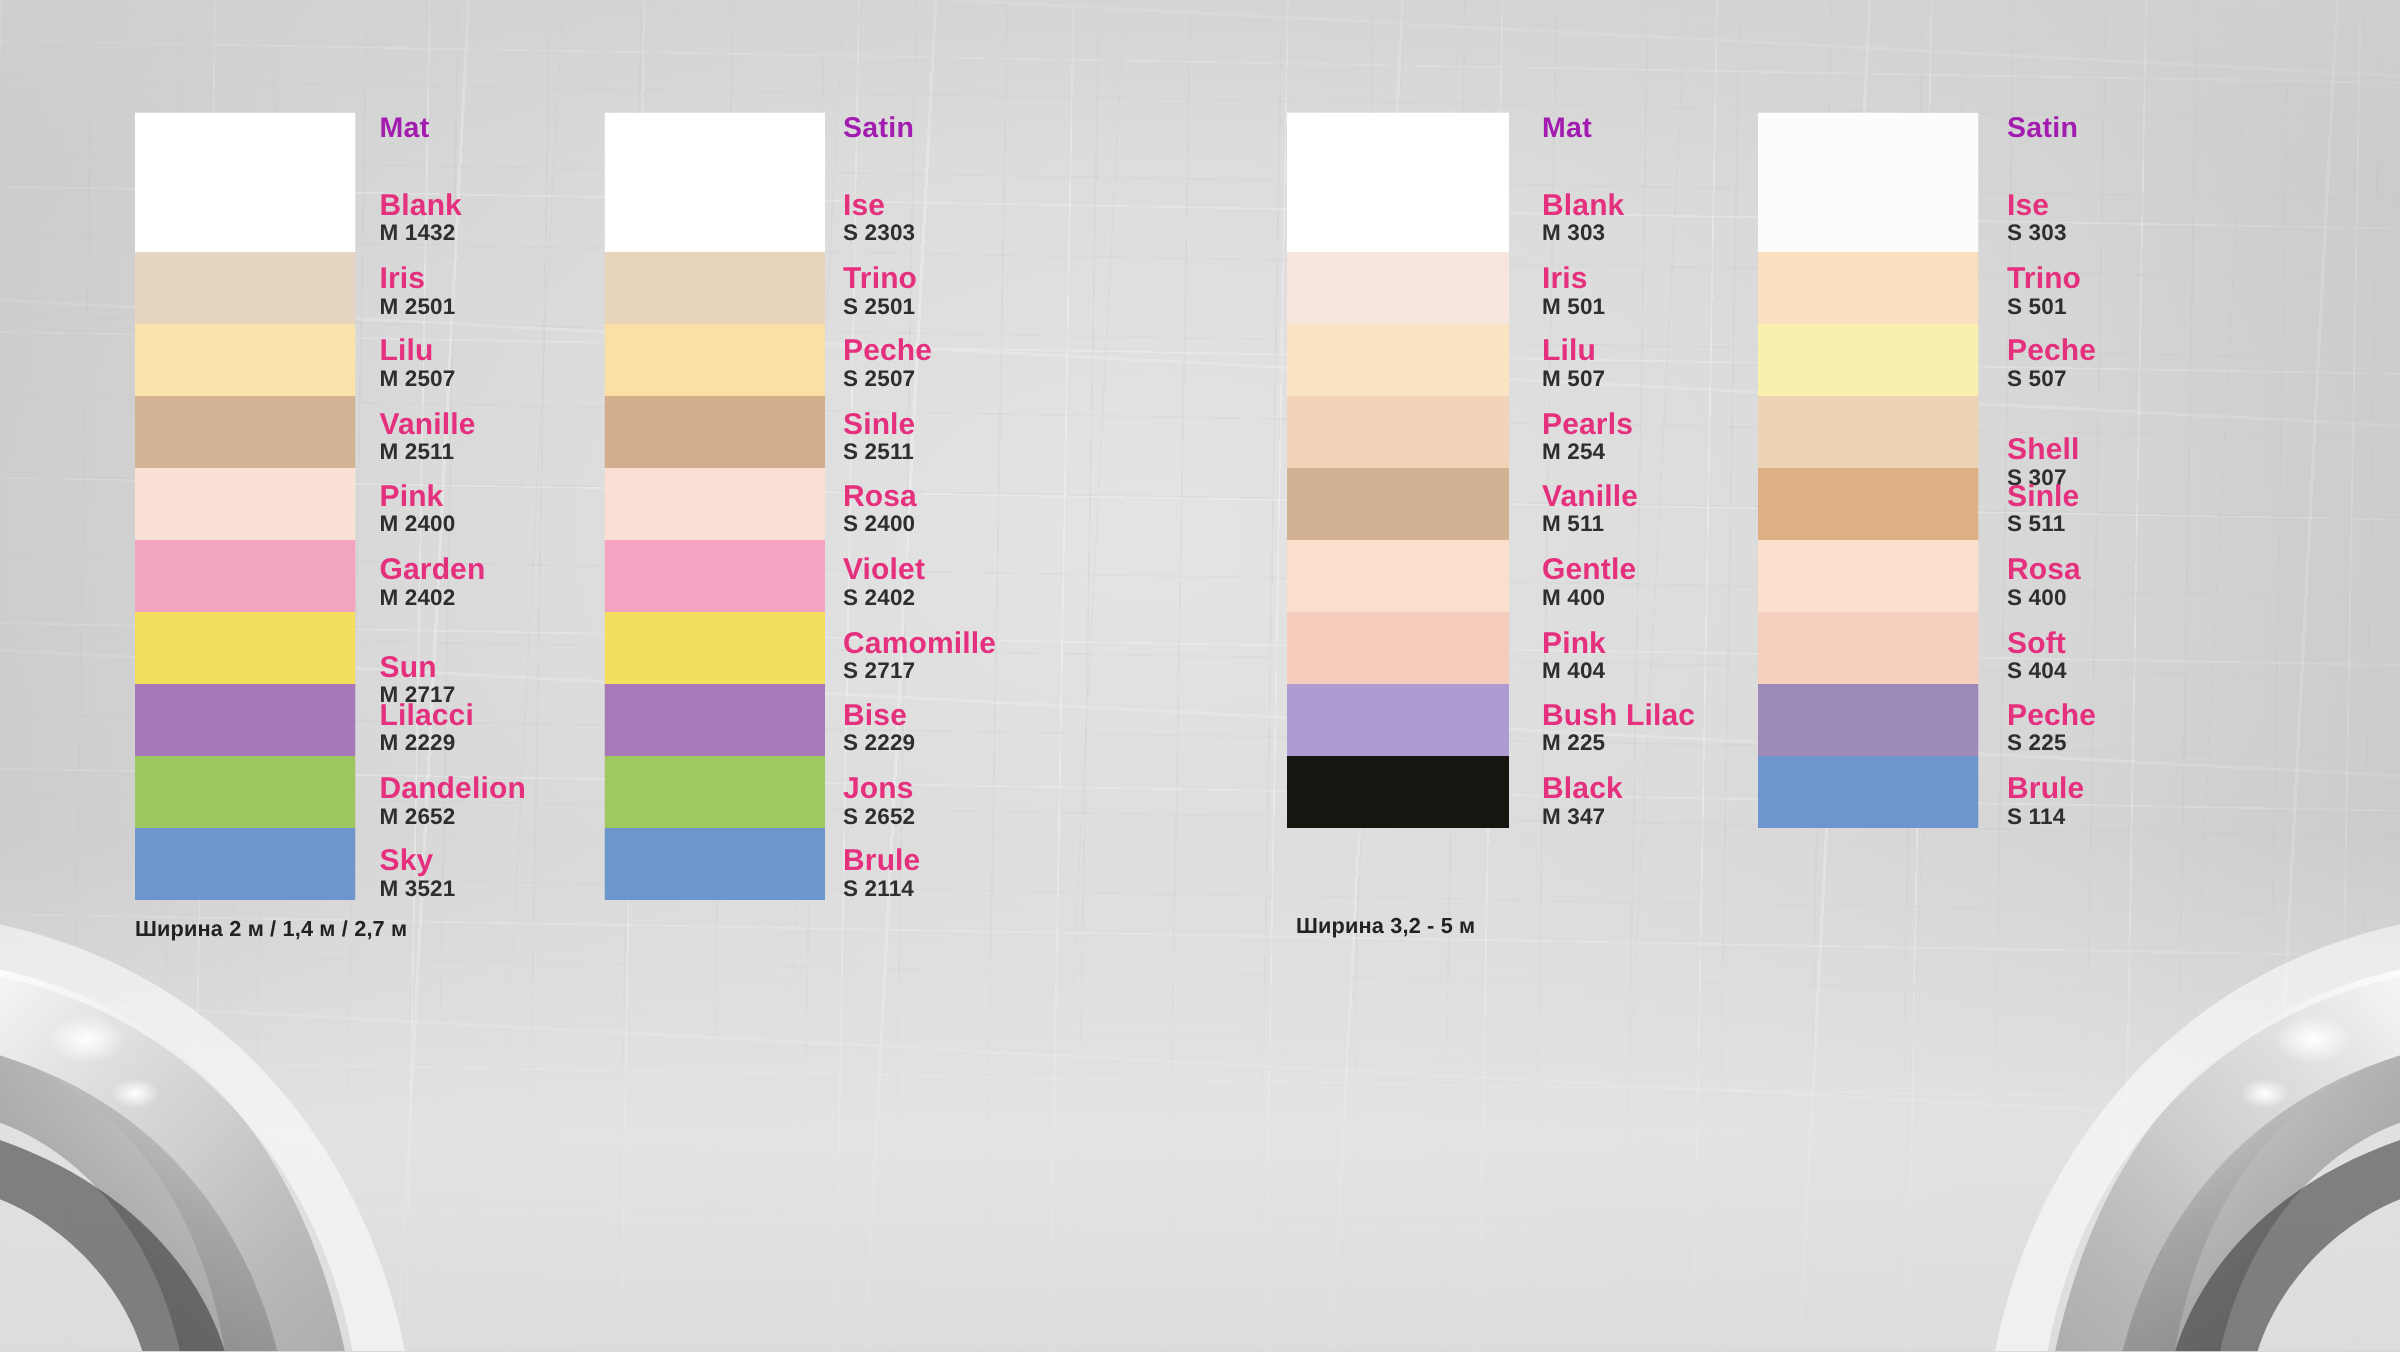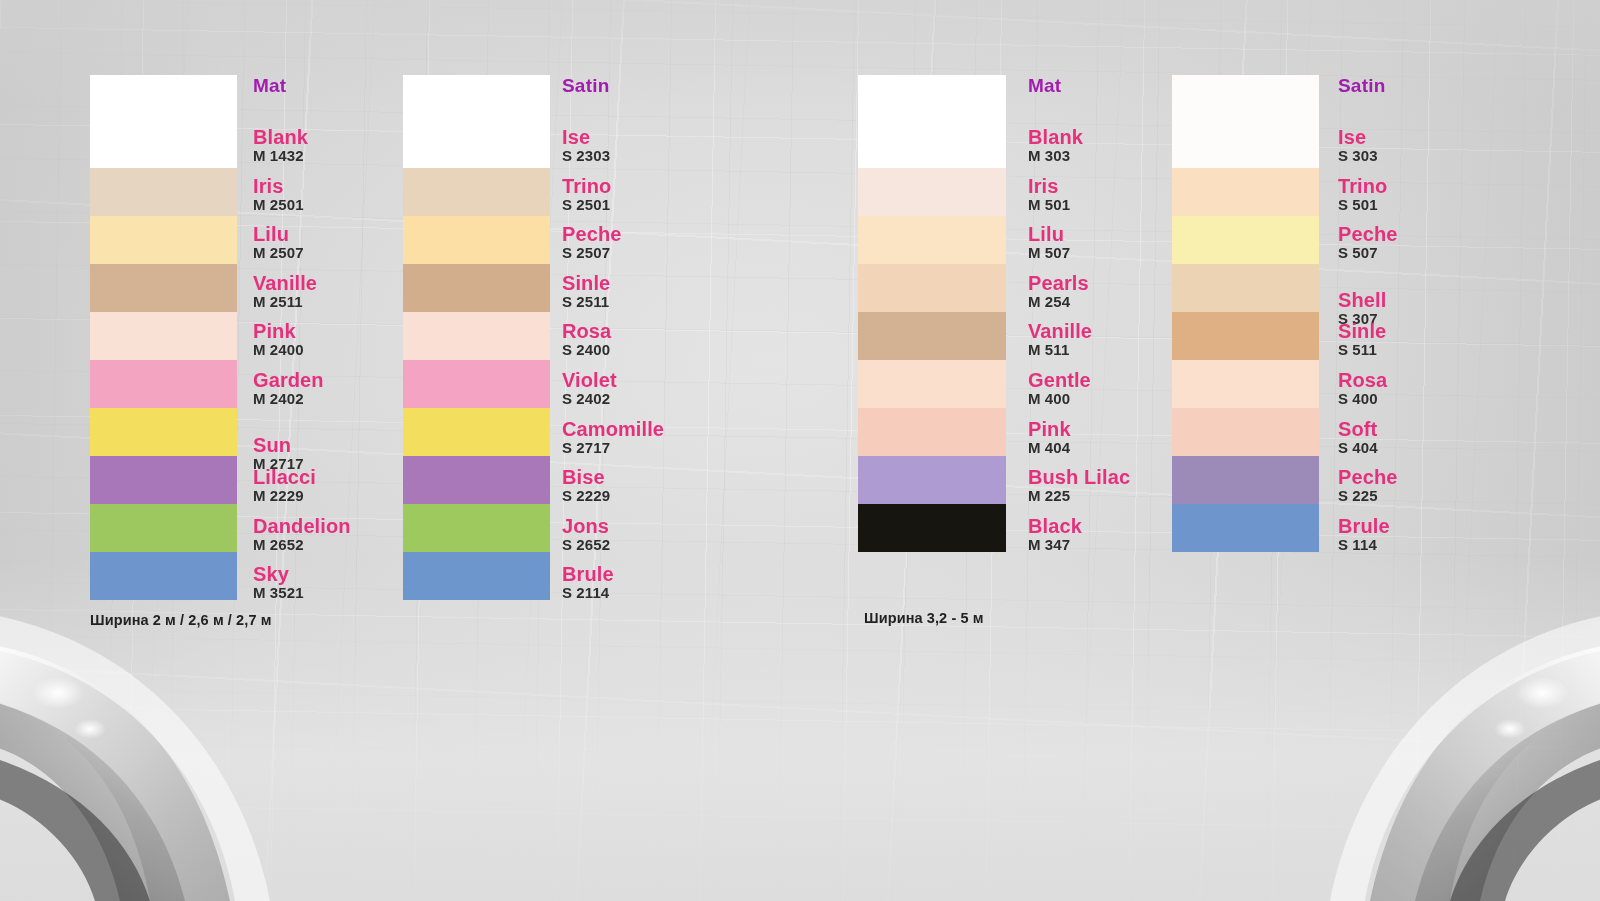--- a/index.html
+++ b/index.html
@@ -230,21 +230,21 @@
       </div>
       <div class="lbl" style="left: 562px; top: 516.8px;">
         <span class="nm">Jons</span>
         <span class="cd">S 2652</span>
       </div>
       <div class="lbl" style="left: 562px; top: 565.4px;">
         <span class="nm">Brule</span>
         <span class="cd">S 2114</span>
       </div>
     </div>
-    <div class="caption" style="left: 90px; top: 612px;">Ширина 2 м / 2,6 м / 2,7 м</div>
+    <div class="caption" style="left: 90px; top: 612px;">Ширина 2 м / 1,4 м / 2,7 м</div>
     <div class="column">
       <div class="col-title" style="left: 1028px; top: 71px;">Mat</div>
       <div class="swatch-stack" style="left: 858px; top: 75px; width: 148px;">
         <div class="swatch" title="Blank M 303" style="height: 93px; background: rgb(255, 255, 255);"></div>
         <div class="swatch" title="Iris M 501" style="height: 48px; background: rgb(247, 230, 222);"></div>
         <div class="swatch" title="Lilu M 507" style="height: 48px; background: rgb(251, 228, 195);"></div>
         <div class="swatch" title="Pearls M 307" style="height: 48px; background: rgb(242, 213, 185);"></div>
         <div class="swatch" title="Vanille M 511" style="height: 48px; background: rgb(211, 177, 147);"></div>
         <div class="swatch" title="Gentle M 400" style="height: 48px; background: rgb(250, 223, 204);"></div>
         <div class="swatch" title="Pink M 404" style="height: 48px; background: rgb(246, 205, 189);"></div>

